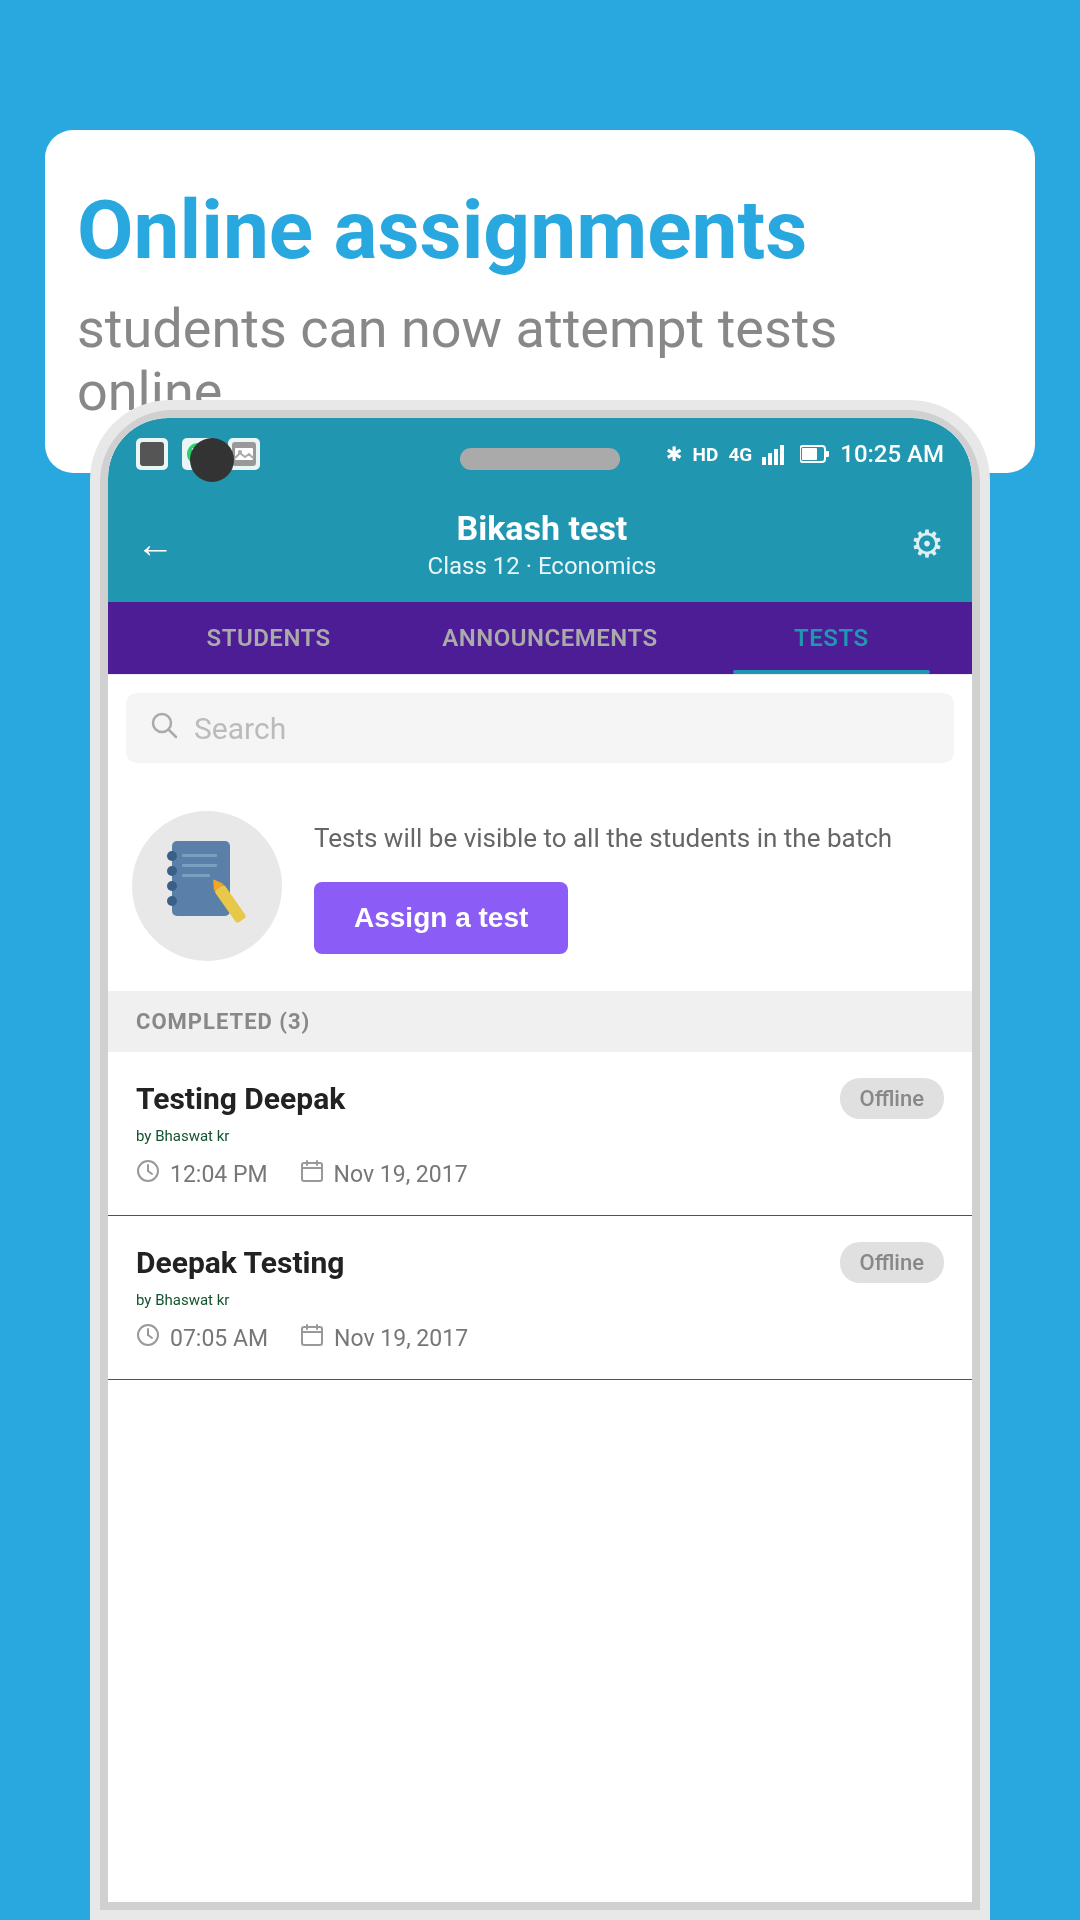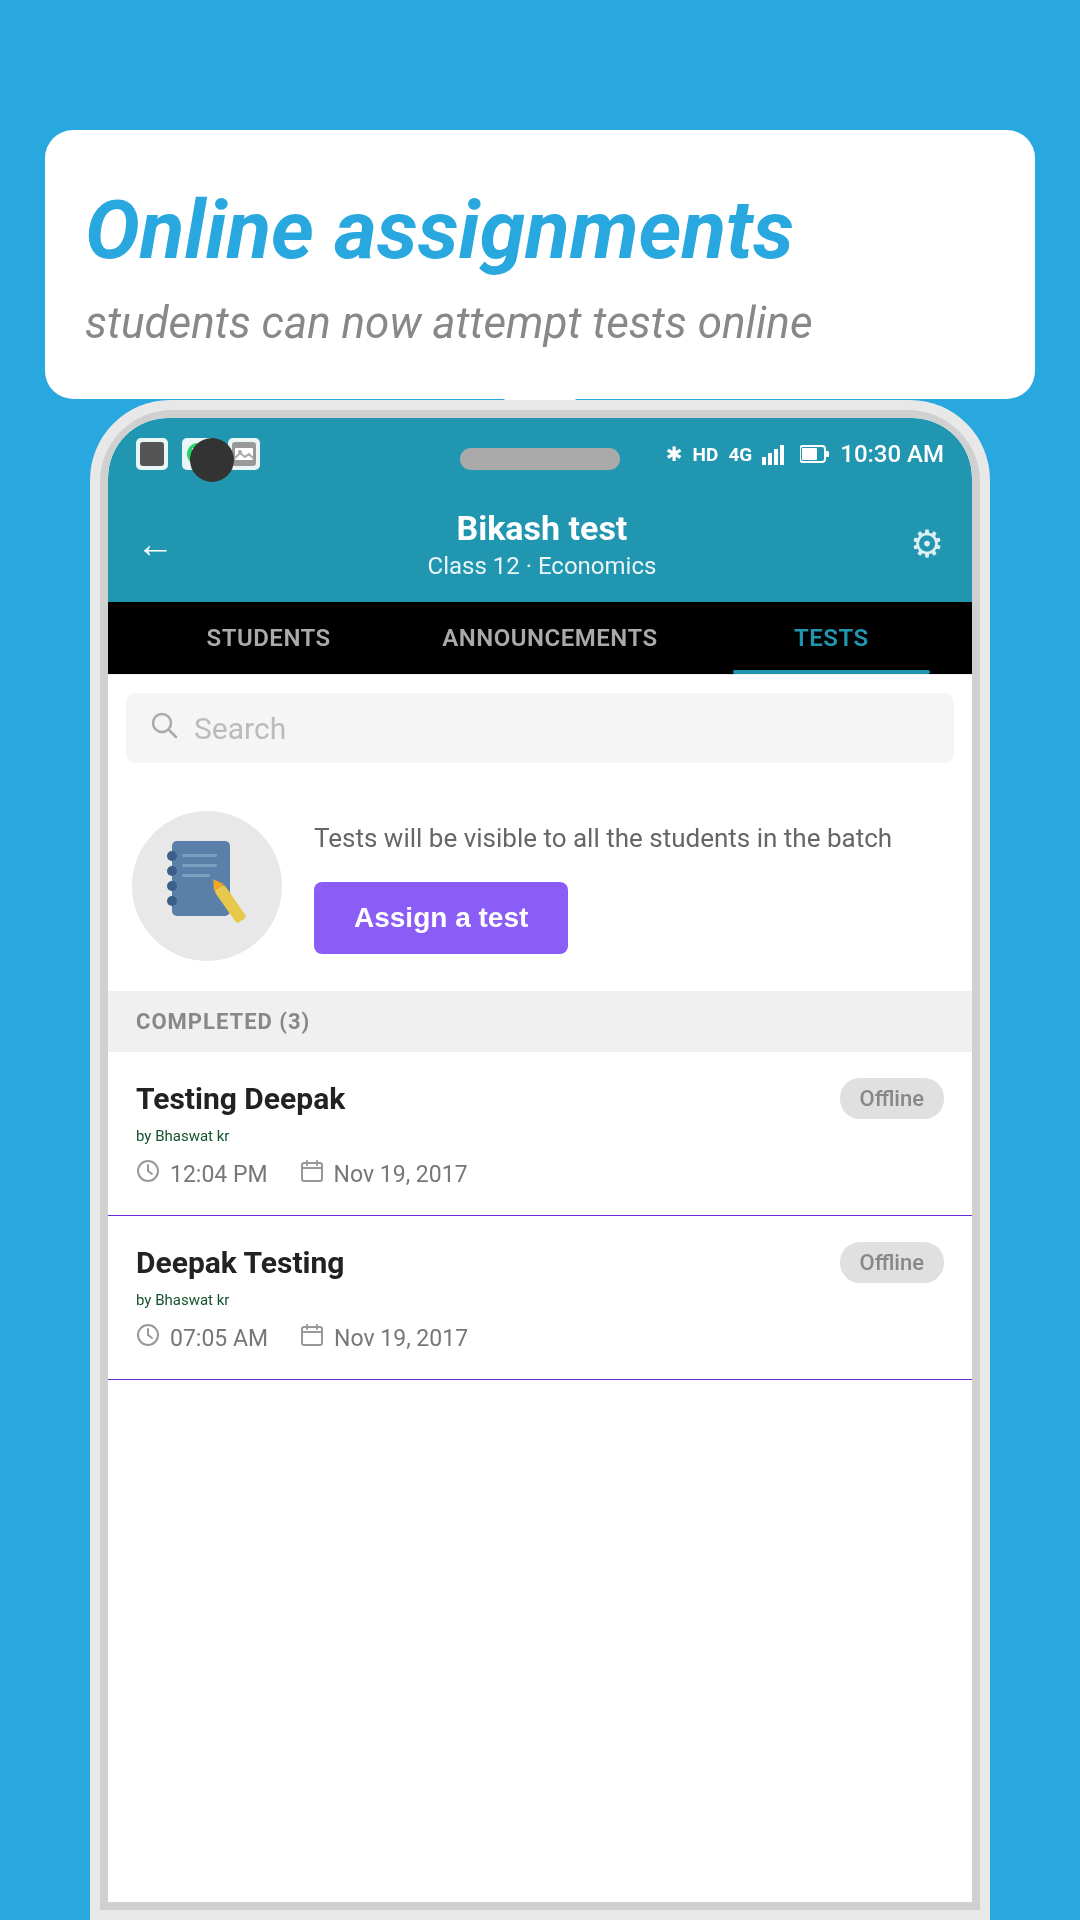--- a/index.html
+++ b/index.html
@@ -14,22 +14,21 @@
     }
 
     
     .speech-bubble {
       position: absolute;
       top: 130px;
       left: 45px;
       right: 45px;
       background: white;
       border-radius: 28px;
-      padding: 55px 60px 50px 40px;
-      font-style: italic;
+      padding: 55px 60px 50px 32px;
     }
 
     .speech-bubble::after {
       content: '';
       position: absolute;
       bottom: -52px;
       left: 50%;
       transform: translateX(-50%);
       width: 0;
       height: 0;
@@ -40,21 +39,21 @@
 
     .bubble-title {
       font-size: 82px;
       font-weight: 700;
       color: #29a8e0;
       line-height: 1.1;
       margin-bottom: 22px;
     }
 
     .bubble-subtitle {
-      font-size: 44px;
+      font-size: 54px;
       color: #888;
       font-weight: 400;
     }
 
     
     .phone-frame {
       position: absolute;
       top: 400px;
       left: 90px;
       right: 90px;
@@ -181,21 +180,21 @@
       margin-top: 4px;
     }
 
     .gear-icon {
       color: rgba(255,255,255,0.85);
       font-size: 38px;
     }
 
     
     .tabs {
-      background: #000000;
+      background: #4c1d95;
       display: flex;
       border-bottom: 1px solid #eee;
       flex-shrink: 0;
       padding-left: 20px;
     }
 
     .tab {
       flex: 1;
       text-align: center;
       padding: 22px 10px;
@@ -408,21 +407,21 @@
             <rect x="6" y="10" width="4" height="12" fill="white"></rect>
             <rect x="12" y="6" width="4" height="16" fill="white"></rect>
             <rect x="18" y="2" width="4" height="20" fill="white"></rect>
           </svg>
 
           <svg width="30" height="22" viewBox="0 0 30 22">
             <rect x="0" y="3" width="25" height="16" rx="3" stroke="white" stroke-width="2" fill="none"></rect>
             <rect x="25" y="8" width="4" height="6" rx="1" fill="white"></rect>
             <rect x="2" y="5" width="15" height="12" rx="1" fill="white"></rect>
           </svg>
-          <span class="status-time">10:30 AM</span>
+          <span class="status-time">10:25 AM</span>
         </div>
       </div>
 
       <div class="app-header">
         <span class="back-arrow">←</span>
         <div class="header-title-group">
           <div class="header-title">Bikash test</div>
           <div class="header-subtitle">Class 12 · Economics</div>
         </div>
         <span class="gear-icon">⚙</span>

